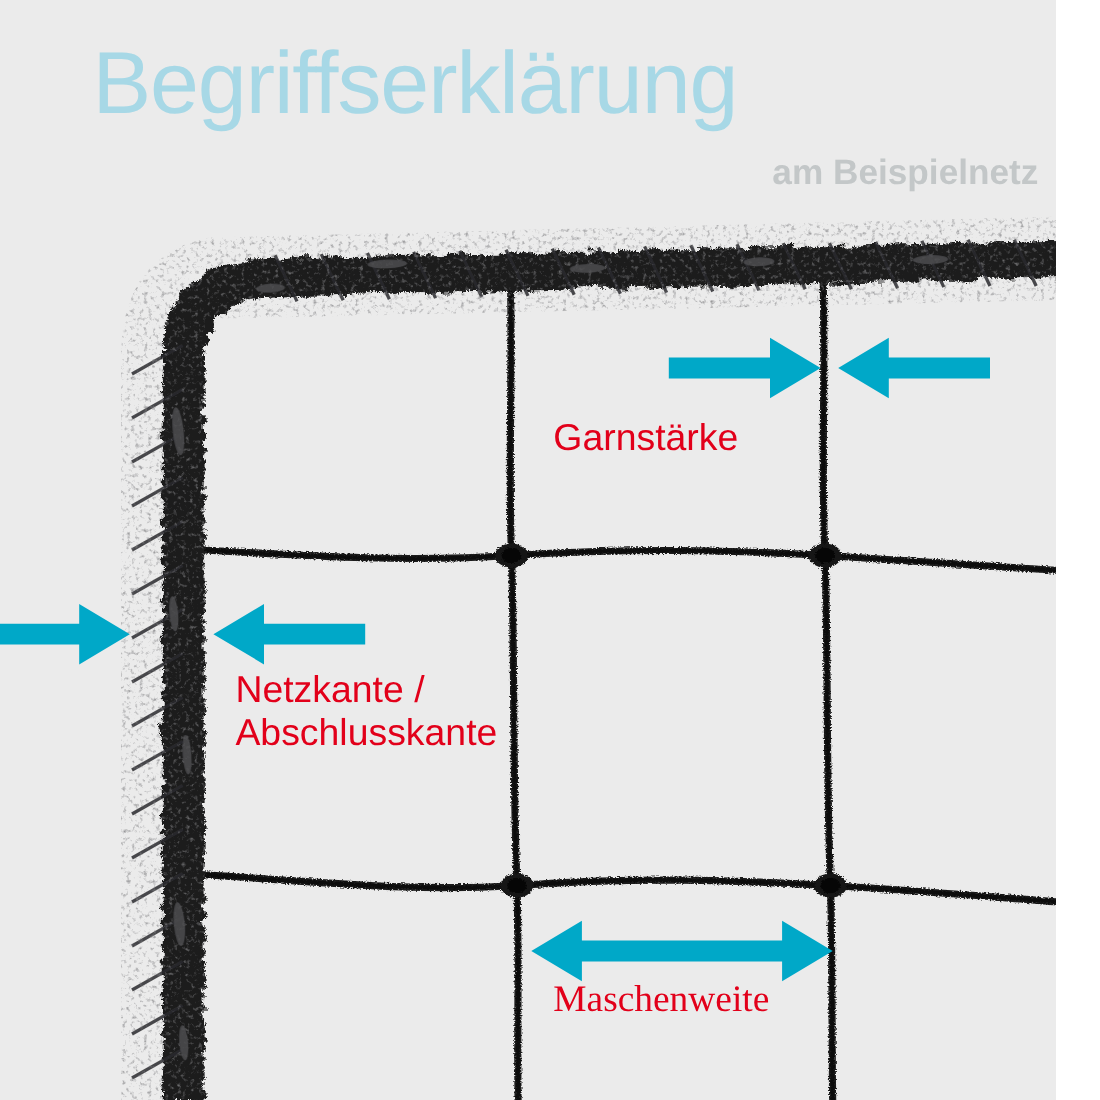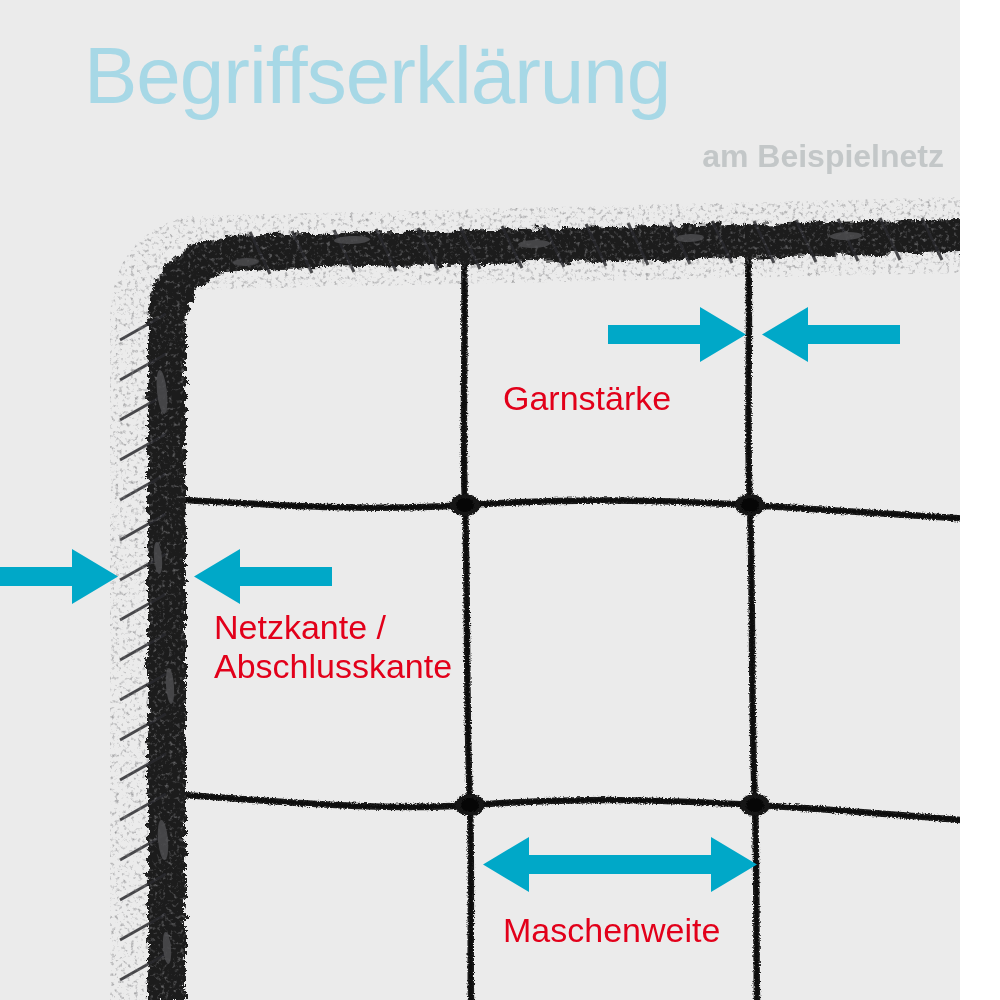--- a/index.html
+++ b/index.html
@@ -53,21 +53,21 @@
   .label {
     position: absolute;
     color: #e2001a;
     font-size: 34px;
     line-height: 1.14;
     white-space: pre;
     font-weight: 400;
   }
   #label-garnstaerke { left: 503px; top: 353px; margin-top: 26px; }
   #label-netzkante   { left: 199px; top: 608px; margin-left: 15px; }
-  #label-maschenweite{ left: 503px; top: 911px; }
+  #label-maschenweite{ left: 503px; top: 890px; font-family: Liberation Serif, serif; }
 
   
   #arrow-svg {
     position: absolute;
     left: 0; top: 0;
     width: 1000px;
     height: 1000px;
   }
 </style>
 </head>

